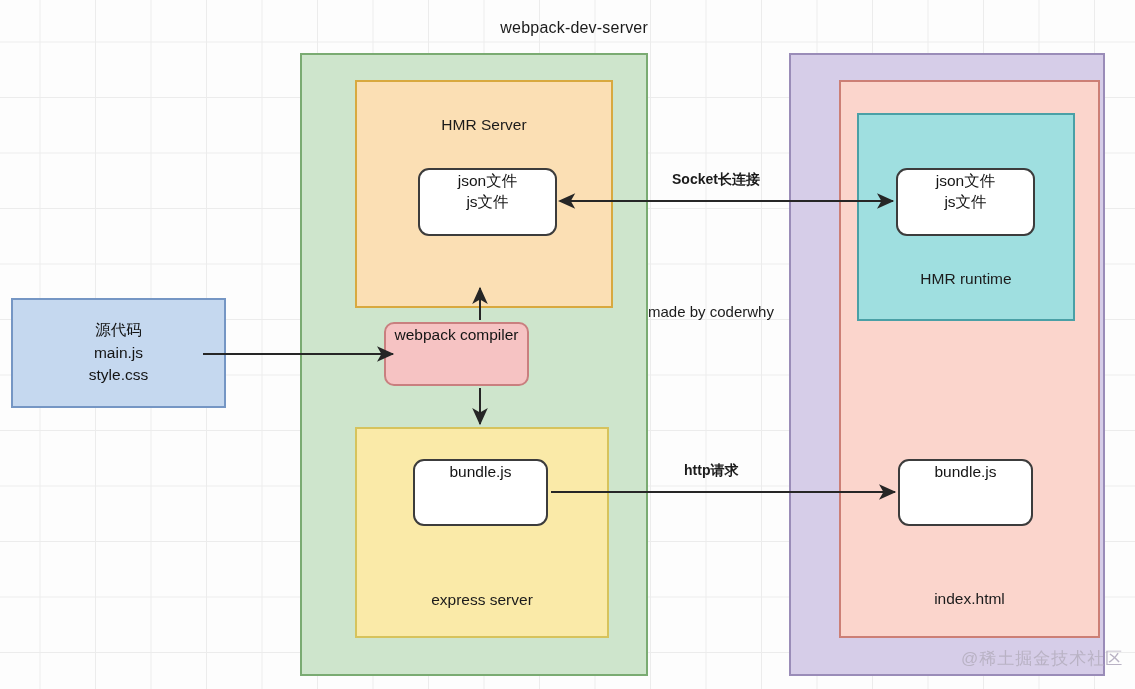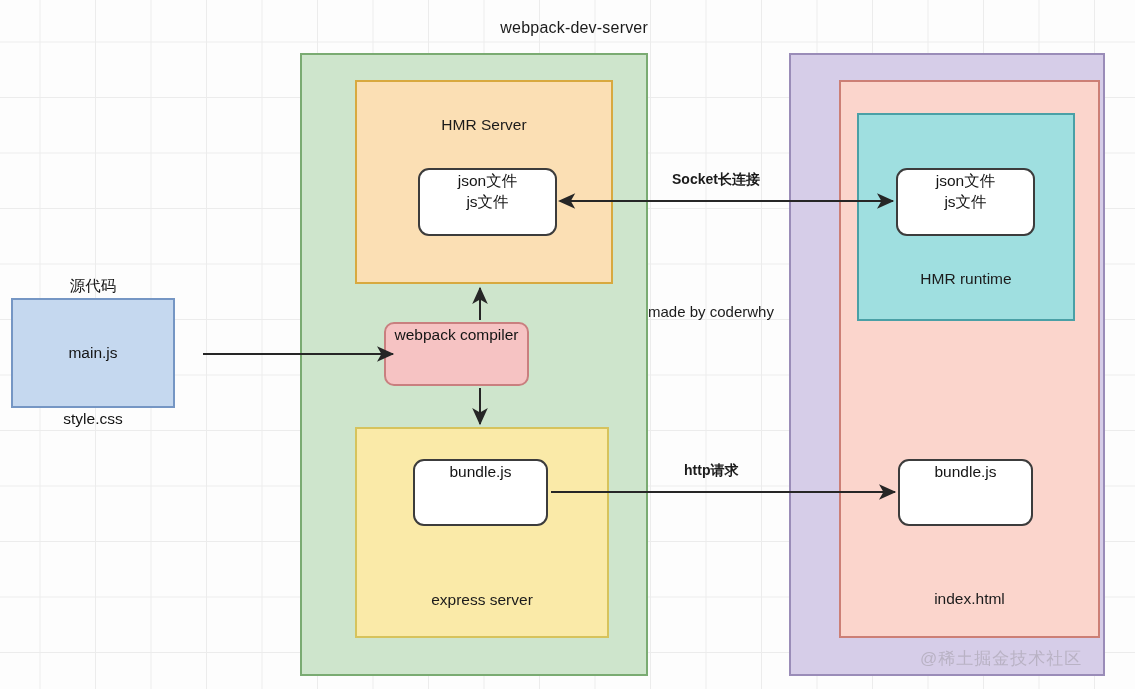--- a/index.html
+++ b/index.html
@@ -108,29 +108,29 @@
     pointer-events: none;
   }
 </style>
 </head>
 <body>
 
 <div id="canvas">
 
   <div class="ttl" style="left:300px; top:19px; width:348px;">webpack-dev-server</div>
 
-  <div class="rect-node" style="left:11px; top:298px; width:164px; height:110px; background:#c5d8ef; border:2px solid #7596c4;gap:44px;">
+  <div class="rect-node" style="left:11px; top:298px; width:215px; height:110px; background:#c5d8ef; border:2px solid #7596c4;">
     <span>源代码</span>
     <span>main.js</span>
     <span>style.css</span>
   </div>
 
   <div class="container-box" style="left:300px; top:53px; width:348px; height:623px; background:#cee5cc; border-color:#7aab72;"></div>
 
-  <div class="container-box" style="left:355px; top:80px; width:258px; height:204px; background:#fbdfb4; border-color:#d8a93f;">
+  <div class="container-box" style="left:355px; top:80px; width:258px; height:228px; background:#fbdfb4; border-color:#d8a93f;">
     <div class="inner-label" style="top:34px;">HMR Server</div>
   </div>
   <div class="node" style="left:418px; top:168px; width:139px; height:68px;">
     <span>json文件</span>
     <span>js文件</span>
   </div>
 
   <div class="node" style="left:384px; top:322px; width:145px; height:64px; background:#f6c3c3; border:2px solid #c97f7f; border-radius:10px;">
     <span>webpack compiler</span>
   </div>
@@ -156,21 +156,21 @@
     <span>js文件</span>
   </div>
 
   <div class="node" style="left:898px; top:459px; width:135px; height:67px;">
     <span>bundle.js</span>
   </div>
 
   <div class="edge-label" style="left:672px; top:171px;">Socket长连接</div>
   <div class="edge-label" style="left:684px; top:462px;">http请求</div>
   <div class="note" style="left:648px; top:303px;">made by coderwhy</div>
-  <div class="watermark" style="left:920px; top:647px;">@稀土掘金技术社区</div>
+  <div class="watermark" style="left:961px; top:647px;">@稀土掘金技术社区</div>
 
   <svg class="arrows" viewBox="0 0 1135 689">
     <defs>
       <marker id="ah" markerWidth="9" markerHeight="9" refX="8" refY="4.5" orient="auto" markerUnits="strokeWidth">
         <path d="M0,0.6 L8.6,4.5 L0,8.4 L2.2,4.5 Z" fill="#262626"></path>
       </marker>
       <marker id="ah-start" markerWidth="9" markerHeight="9" refX="1" refY="4.5" orient="auto" markerUnits="strokeWidth">
         <path d="M8.6,0.6 L0,4.5 L8.6,8.4 L6.4,4.5 Z" fill="#262626"></path>
       </marker>
     </defs>

